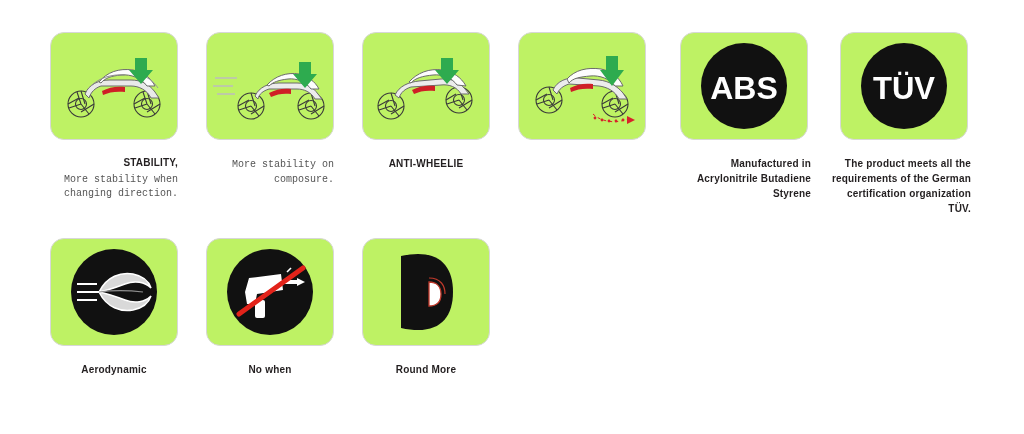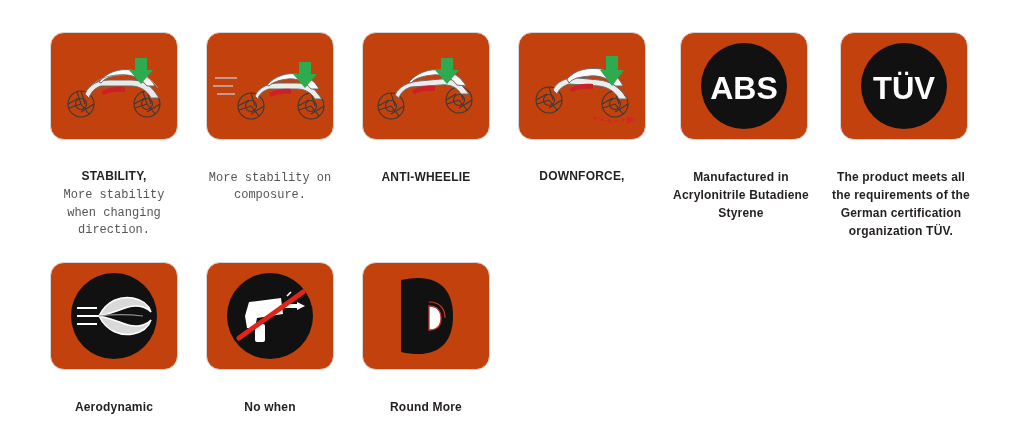--- a/index.html
+++ b/index.html
@@ -35,33 +35,33 @@
     margin-right: 28px;
     display: flex;
     flex-direction: column;
     align-items: center;
   }
   .tile {
     width: 128px;
     height: 108px;
     border: 1.5px solid #d7d7d7;
     border-radius: 14px;
-    background: #c2410c;
+    background: #bef264;
     box-sizing: border-box;
     display: flex;
     align-items: center;
     justify-content: center;
     overflow: hidden;
   }
   .tile svg { display: block; }
   .caption {
-    margin-top: 28px;
-    text-align: center;
+    margin-top: 16px;
+    text-align: right;
     line-height: 1.45;
-    font-size: 12px;
+    font-size: 10px;
   }
   .caption .title {
     display: block;
     font-weight: bold;
     color: #231f20;
     letter-spacing: 0.2px;
   }
   .caption .sub {
     display: block;
     color: #555555;
@@ -191,21 +191,20 @@
             <circle cx="100" cy="78" r="1.4"></circle>
             <path d="M104 74 L112 78 L104 82 Z"></path>
           </g>
           <path d="M70 72 C78 80 94 82 104 77" stroke="#d8232a" stroke-width="1" fill="none" stroke-dasharray="3 3"></path>
           <g>
             <path d="M83 14 L83 28 L77 28 L89 44 L101 28 L95 28 L95 14 Z" fill="#2eab4f"></path>
           </g>
         </svg>
       </div>
       <div class="caption">
-        <span class="title">DOWNFORCE,</span>
       </div>
     </div>
 
     <div class="feature cert">
       <div class="tile">
         <svg width="118" height="100" viewBox="0 0 118 100">
           <circle cx="59" cy="50" r="43" fill="#111111"></circle>
           <text x="59" y="63" text-anchor="middle" font-family="Liberation Sans, sans-serif" font-size="32" font-weight="bold" fill="#ffffff">ABS</text>
         </svg>
       </div>

